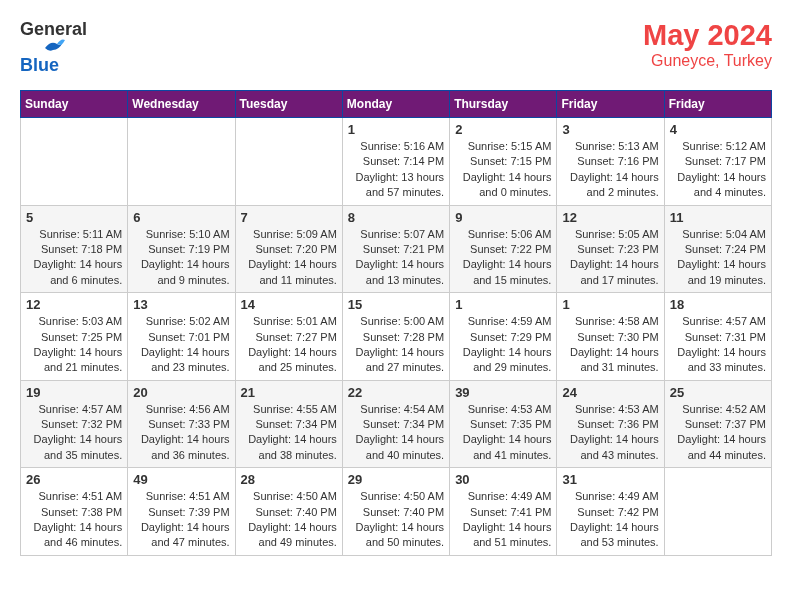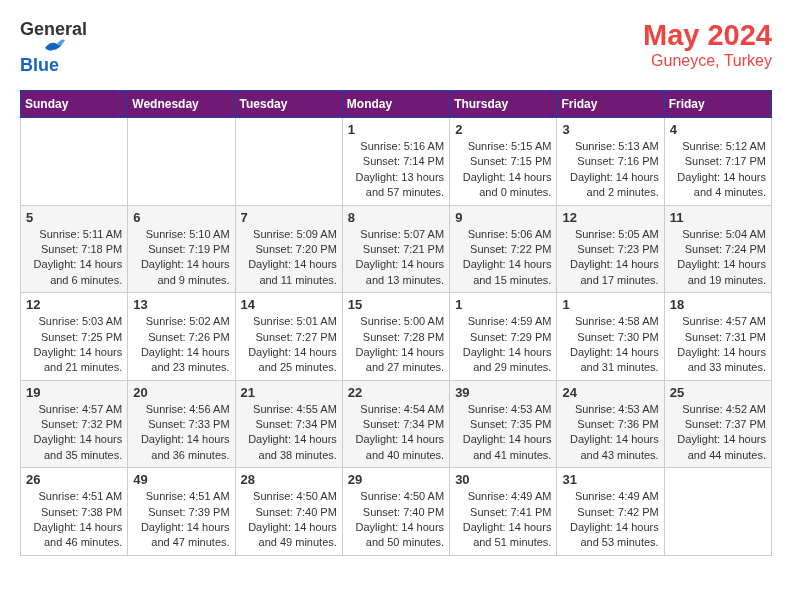--- a/index.html
+++ b/index.html
@@ -204,21 +204,21 @@
       <tr>
         <td>
           <span class="day-num">12</span>
           <div class="cell-text">Sunrise: 5:03 AM
 Sunset: 7:25 PM
 Daylight: 14 hours and 21 minutes.</div>
         </td>
         <td>
           <span class="day-num">13</span>
           <div class="cell-text">Sunrise: 5:02 AM
-Sunset: 7:26 PM
+Sunset: 7:01 PM
 Daylight: 14 hours and 23 minutes.</div>
         </td>
         <td>
           <span class="day-num">14</span>
           <div class="cell-text">Sunrise: 5:01 AM
 Sunset: 7:27 PM
 Daylight: 14 hours and 25 minutes.</div>
         </td>
         <td>
           <span class="day-num">15</span>

